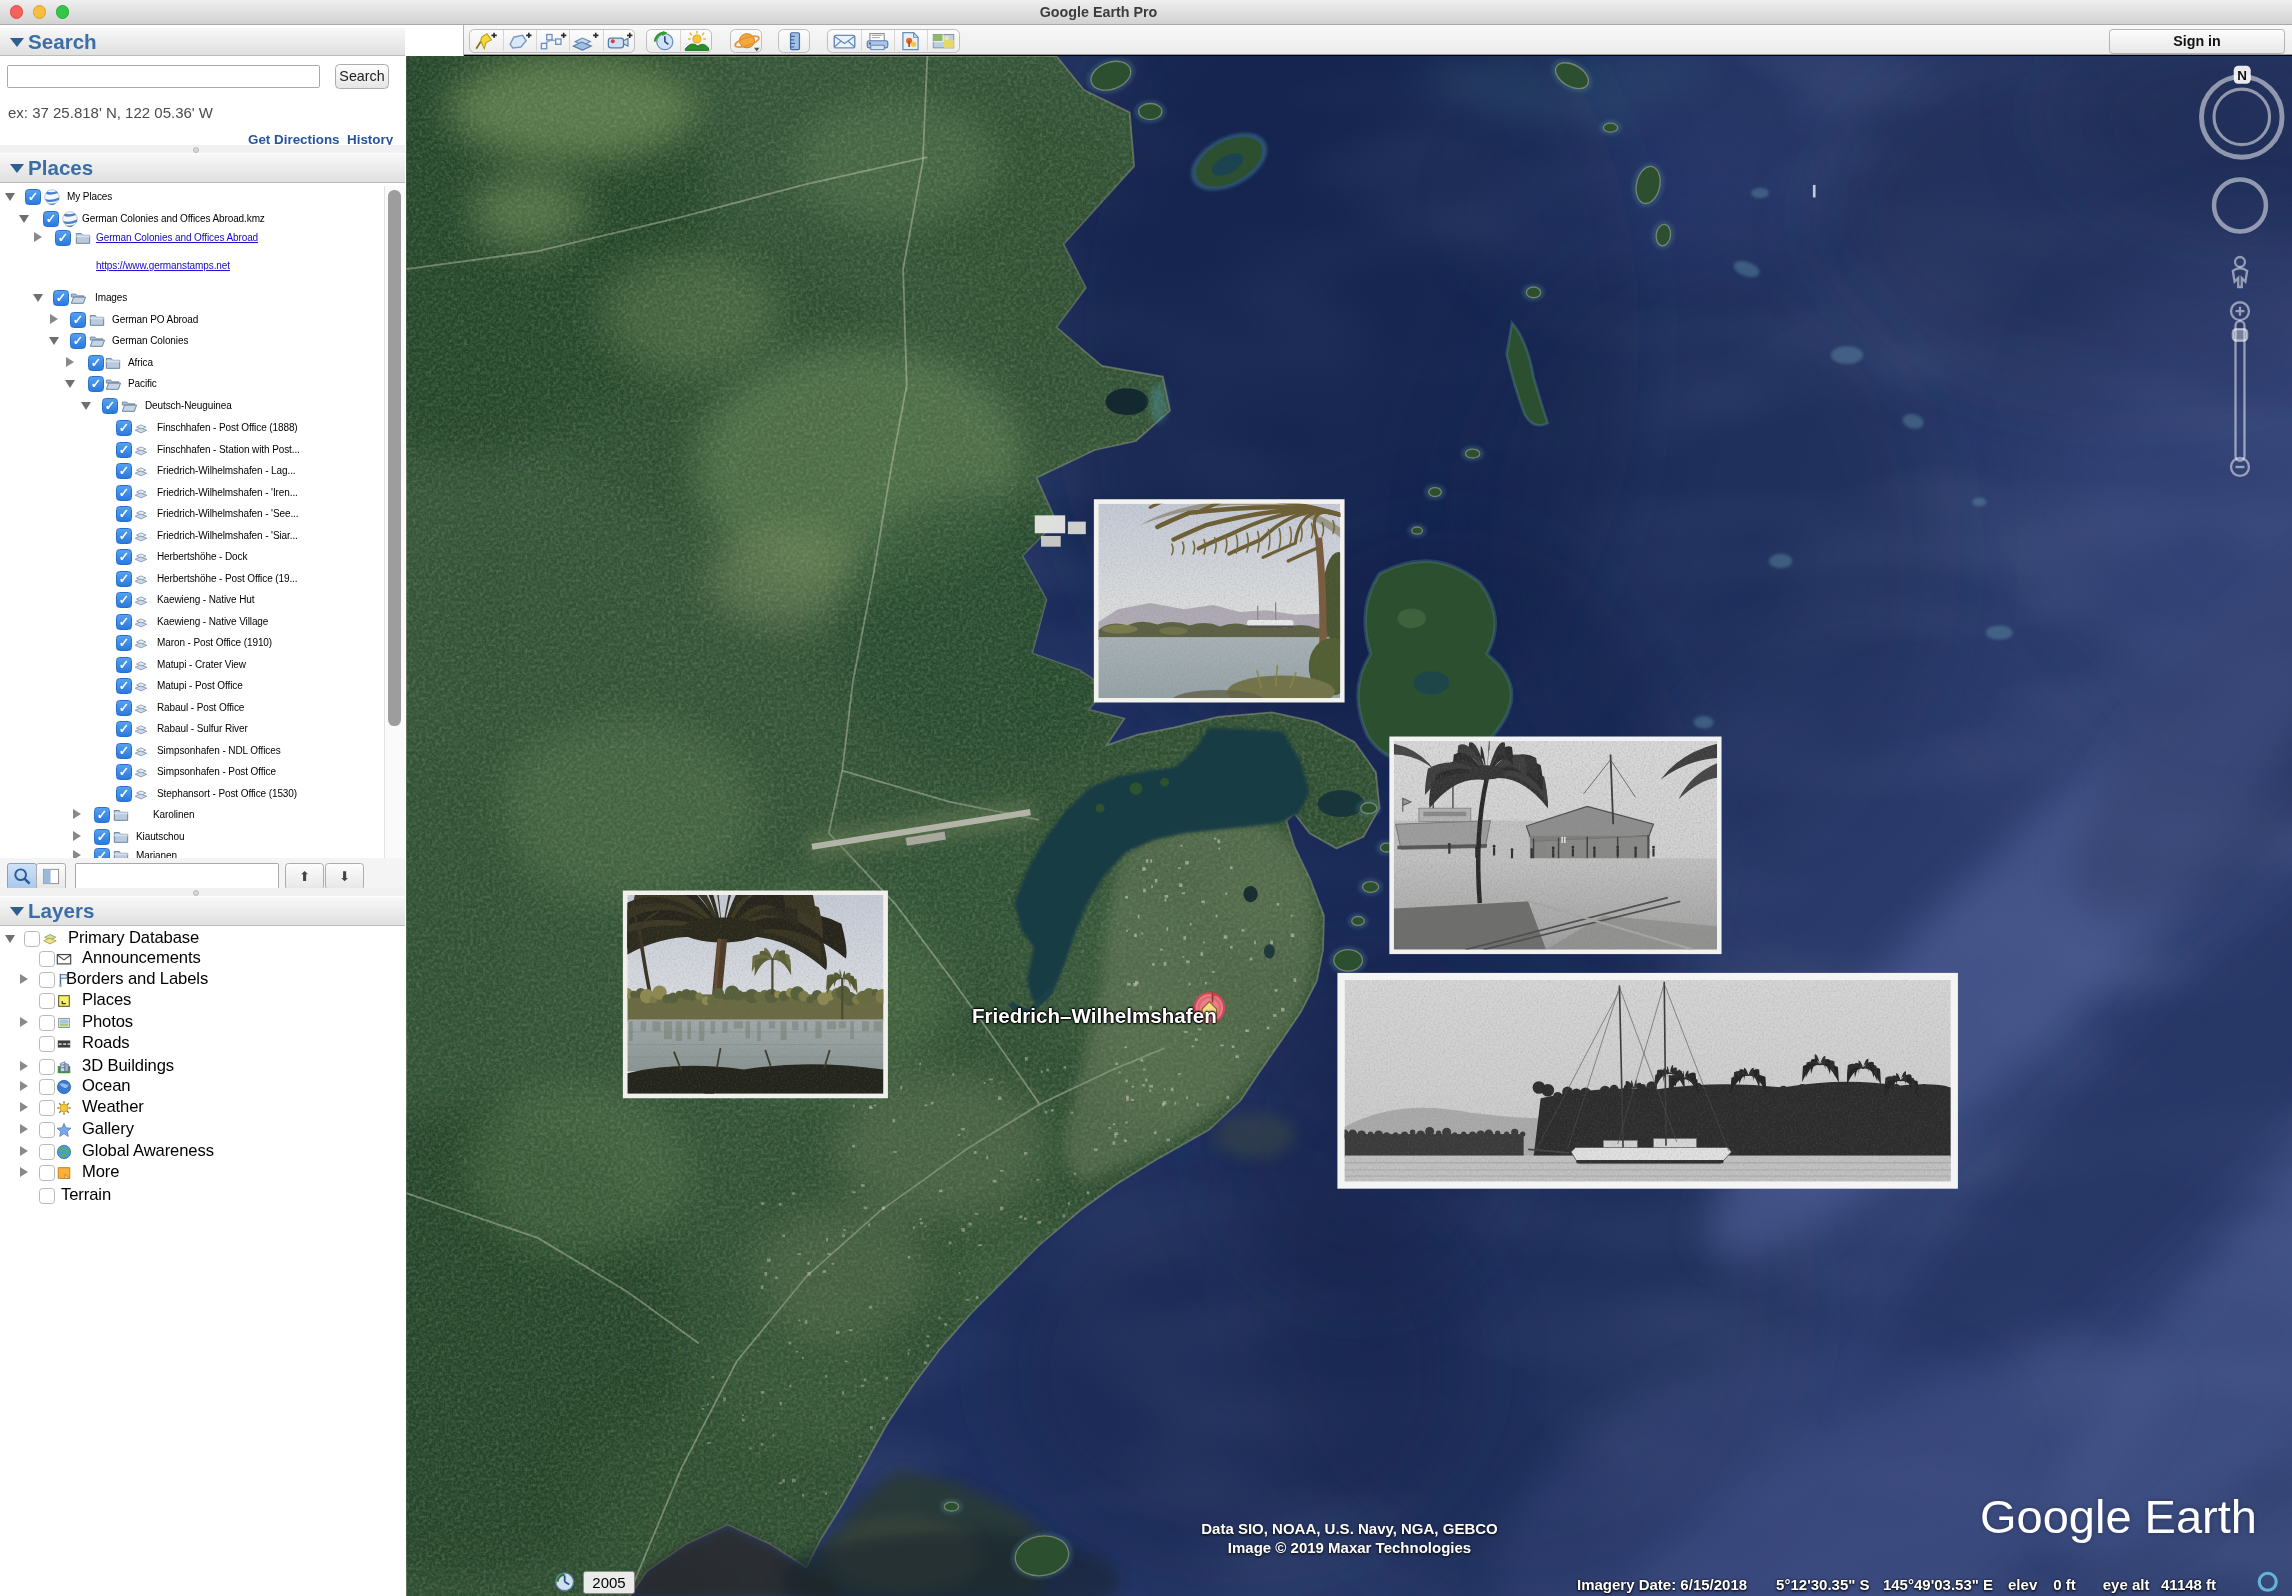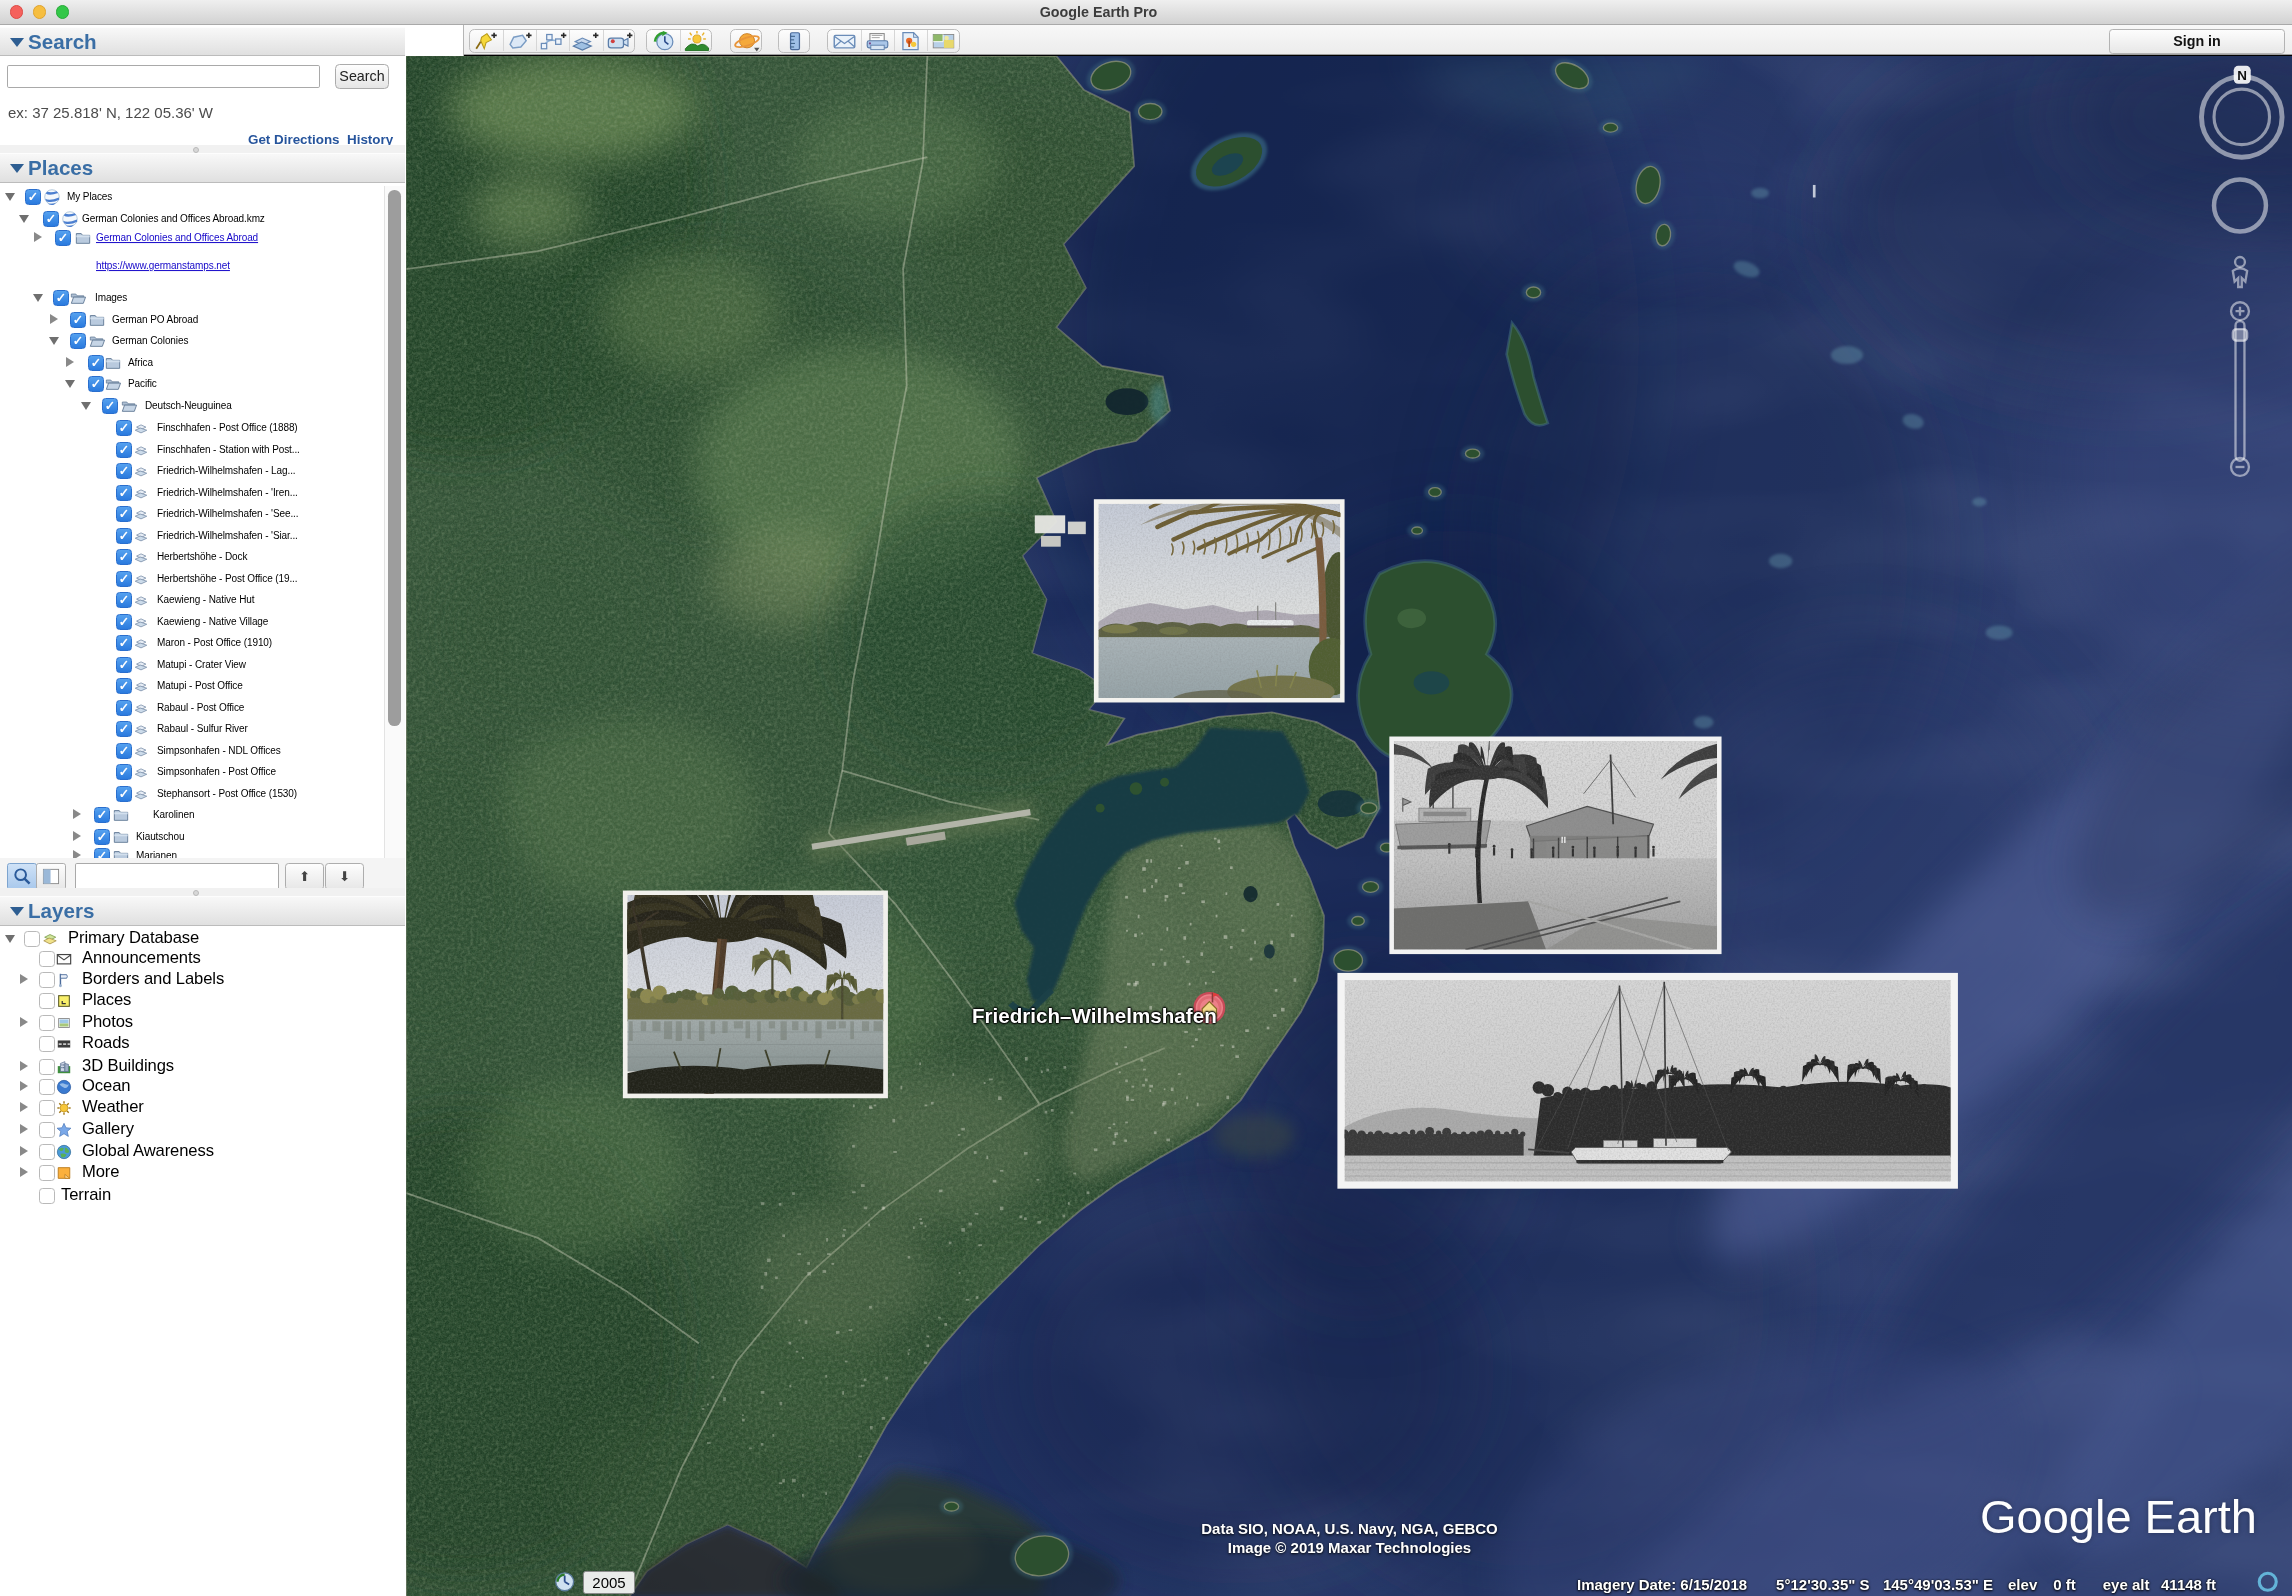--- a/index.html
+++ b/index.html
@@ -502,21 +502,21 @@
         <span class="t" style="left:82px">Announcements</span>
       </div>
 <div class="row lrow" style="top:944px">
         <div class="trir" style="left:19.7px"></div>
         <div class="cbe" style="left:39px"></div>
         <svg class="ic" style="left:56px" viewBox="0 0 18 18">
           <path d="M5 2 L5 16" stroke="#4a6a9a" stroke-width="1.6"></path>
           <path d="M5 3 L12 3 Q13.5 5 12 7 L5 7 Z" fill="#e8eef8" stroke="#4a6a9a" stroke-width="1"></path>
           <circle cx="5" cy="15.5" r="1.6" fill="#9ab0cc"></circle>
         </svg>
-        <span class="t" style="left:82px">Borders and Labels</span>
+        <span class="t" style="left:66px">Borders and Labels</span>
       </div>
 <div class="row lrow" style="top:965px">
         <div class="cbe" style="left:39px"></div>
         <svg class="ic" style="left:56px" viewBox="0 0 18 18">
           <rect x="3" y="3" width="12" height="12" fill="#f8ef6a" stroke="#5a5a28" stroke-width="1.2"></rect>
           <path d="M7 9 L7 12 L11 12" fill="none" stroke="#333" stroke-width="1.4"></path>
         </svg>
         <span class="t" style="left:82px">Places</span>
       </div>
 <div class="row lrow" style="top:987px">

